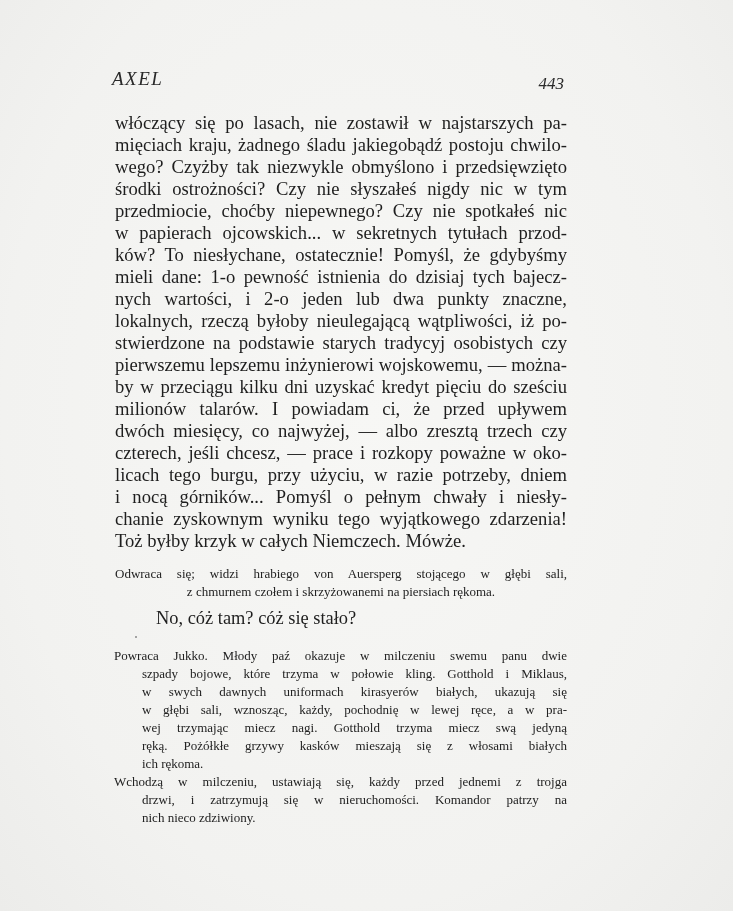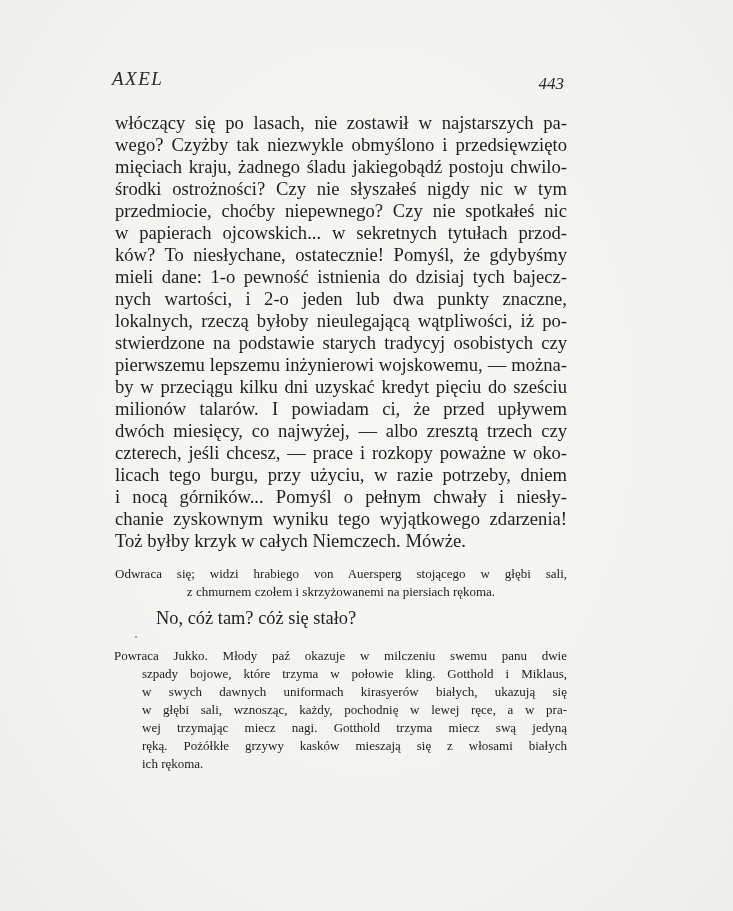--- a/index.html
+++ b/index.html
@@ -153,22 +153,22 @@
 
 <div class="page">
 
   <div class="running-head">
     <span class="running-title">AXEL</span>
     <span class="page-number">443</span>
   </div>
 
   <div class="body-text">
     <div class="line"><span class="line-inner">włóczący się po lasach, nie zostawił w najstarszych pa-</span></div>
+    <div class="line"><span class="line-inner">mięciach kraju, żadnego śladu jakiegobądź postoju chwilo-</span></div>
     <div class="line"><span class="line-inner">wego? Czyżby tak niezwykle obmyślono i przedsięwzięto</span></div>
-    <div class="line"><span class="line-inner">mięciach kraju, żadnego śladu jakiegobądź postoju chwilo-</span></div>
     <div class="line"><span class="line-inner">środki ostrożności? Czy nie słyszałeś nigdy nic w tym</span></div>
     <div class="line"><span class="line-inner">przedmiocie, choćby niepewnego? Czy nie spotkałeś nic</span></div>
     <div class="line"><span class="line-inner">w papierach ojcowskich... w sekretnych tytułach przod-</span></div>
     <div class="line"><span class="line-inner">ków? To niesłychane, ostatecznie! Pomyśl, że gdybyśmy</span></div>
     <div class="line"><span class="line-inner">mieli dane: 1-o pewność istnienia do dzisiaj tych bajecz-</span></div>
     <div class="line"><span class="line-inner">nych wartości, i 2-o jeden lub dwa punkty znaczne,</span></div>
     <div class="line"><span class="line-inner">lokalnych, rzeczą byłoby nieulegającą wątpliwości, iż po-</span></div>
     <div class="line"><span class="line-inner">stwierdzone na podstawie starych tradycyj osobistych czy</span></div>
     <div class="line"><span class="line-inner">pierwszemu lepszemu inżynierowi wojskowemu, — można-</span></div>
     <div class="line"><span class="line-inner">by w przeciągu kilku dni uzyskać kredyt pięciu do sześciu</span></div>
@@ -193,14 +193,19 @@
   <div class="stage-direction sd2">
     <div class="sd-line"><span class="line-inner">Powraca Jukko. Młody paź okazuje w milczeniu swemu panu dwie</span></div>
     <div class="sd-line indent"><span class="line-inner">szpady bojowe, które trzyma w połowie kling. Gotthold i Miklaus,</span></div>
     <div class="sd-line indent"><span class="line-inner">w swych dawnych uniformach kirasyerów białych, ukazują się</span></div>
     <div class="sd-line indent"><span class="line-inner">w głębi sali, wznosząc, każdy, pochodnię w lewej ręce, a w pra-</span></div>
     <div class="sd-line indent"><span class="line-inner">wej trzymając miecz nagi. Gotthold trzyma miecz swą jedyną</span></div>
     <div class="sd-line indent"><span class="line-inner">ręką. Pożółkłe grzywy kasków mieszają się z włosami białych</span></div>
     <div class="sd-line indent last"><span class="line-inner">ich rękoma.</span></div>
   </div>
 
+  <div class="stage-direction sd3">
+    <div class="sd-line"><span class="line-inner">Wchodzą w milczeniu, ustawiają się, każdy przed jednemi z trojga</span></div>
+    <div class="sd-line indent"><span class="line-inner">drzwi, i zatrzymują się w nieruchomości. Komandor patrzy na</span></div>
+    <div class="sd-line indent last"><span class="line-inner">nich nieco zdziwiony.</span></div>
+  </div>
 
 </div>
 
 </body></html>

